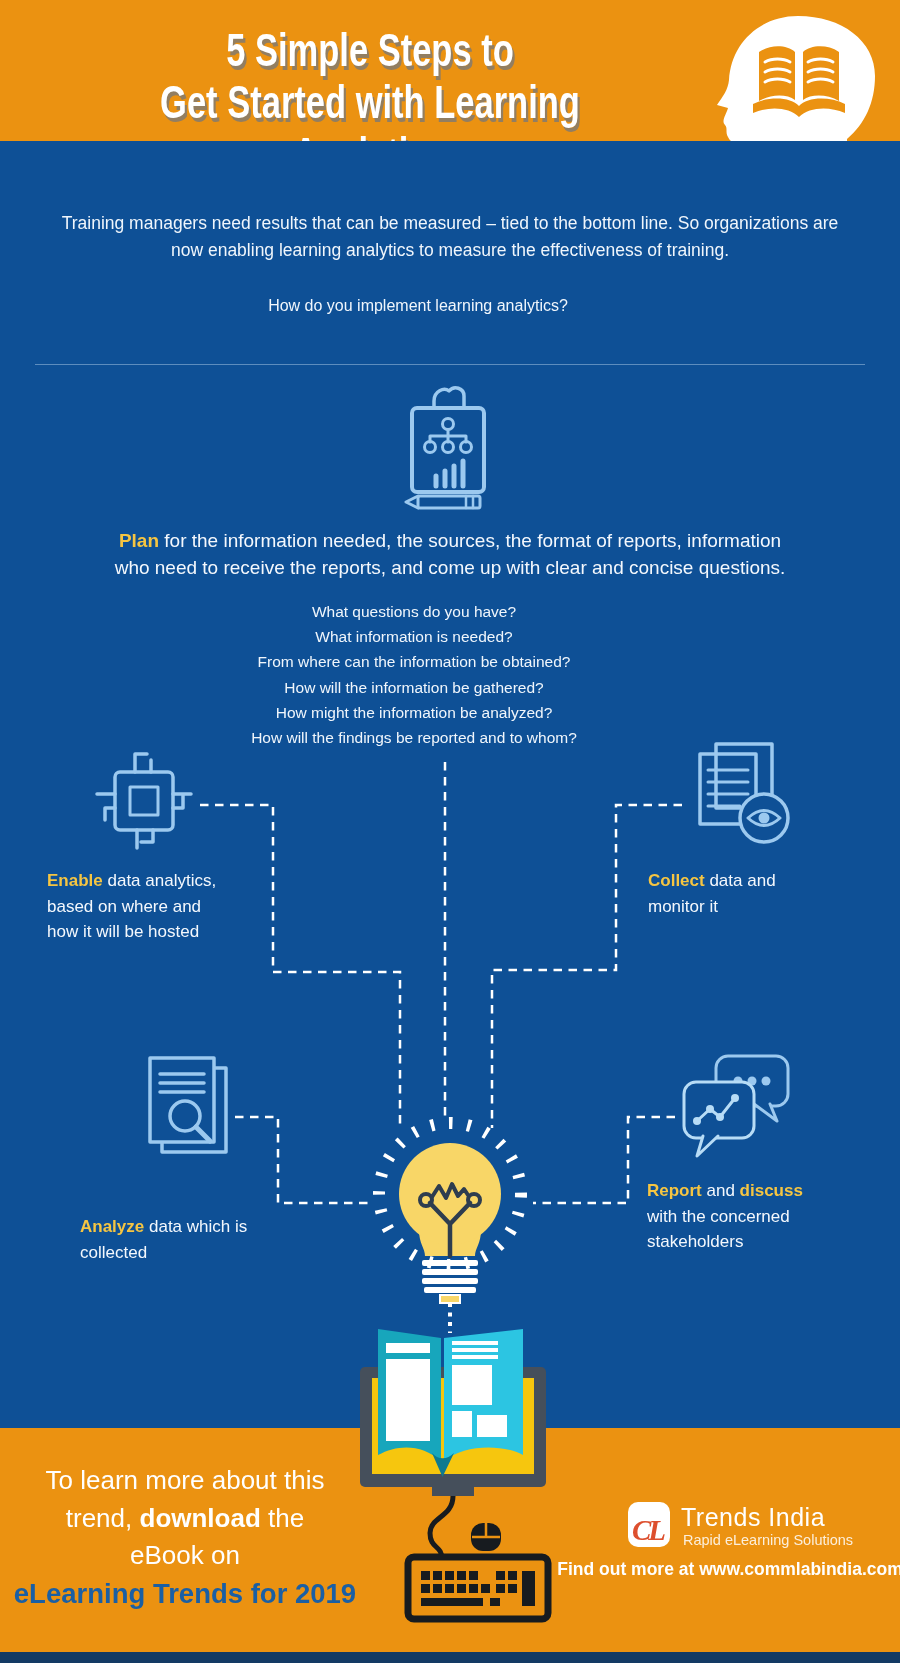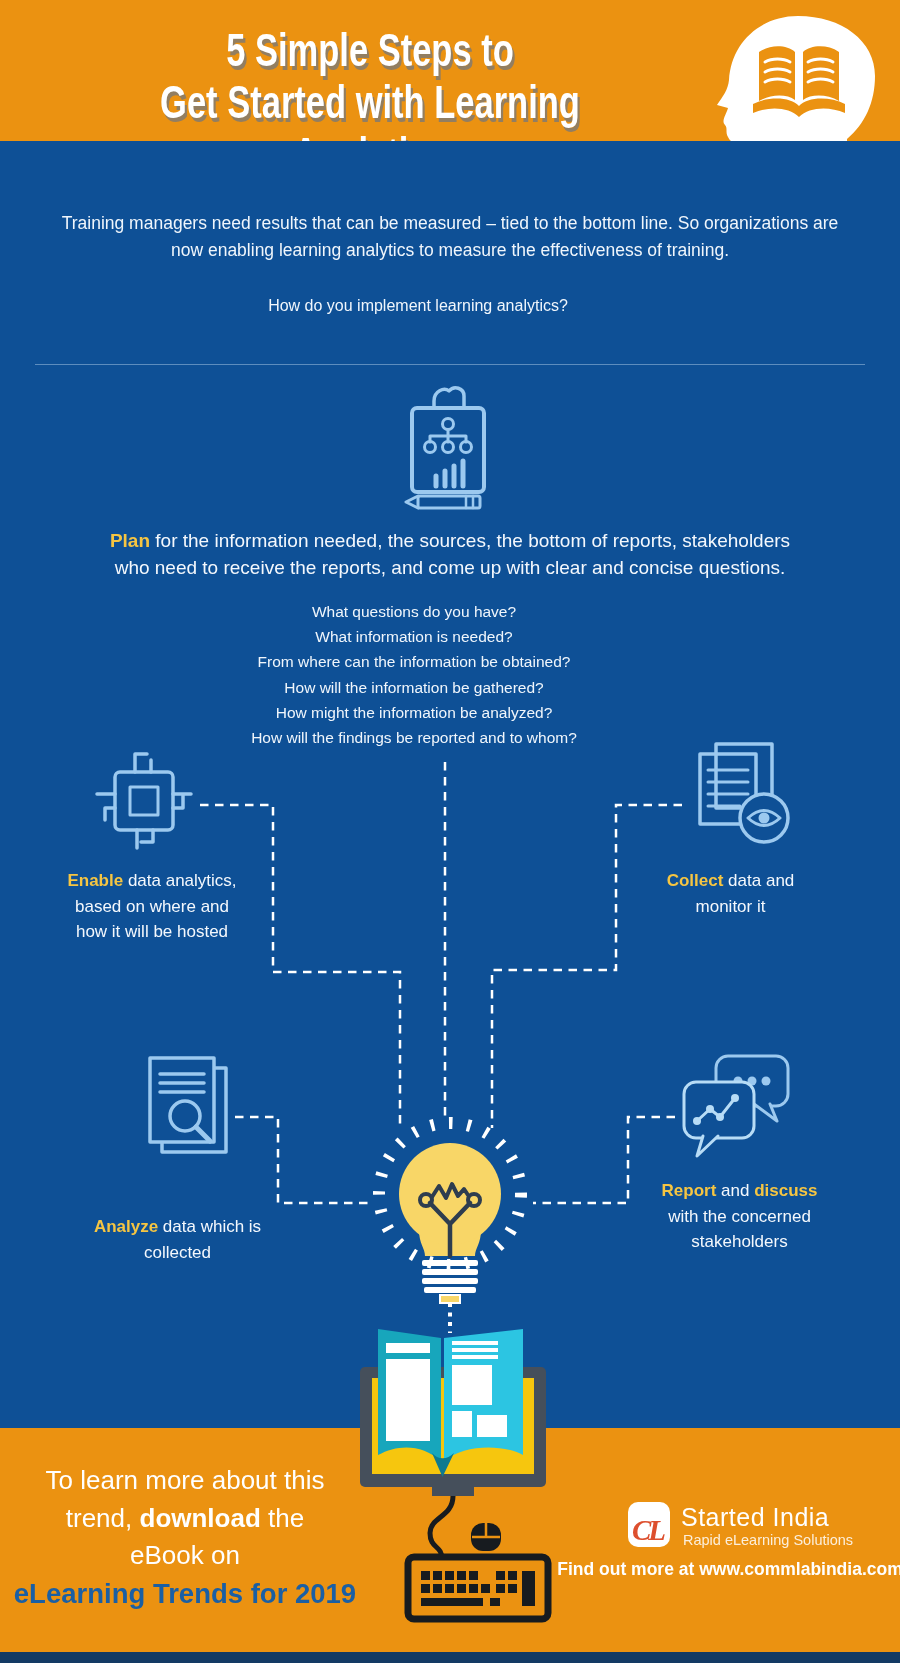--- a/index.html
+++ b/index.html
@@ -19,21 +19,21 @@
   #intro{left:0;top:210px;width:900px;font-size:17.5px;line-height:27px;}
   #intro-q{left:0;top:297px;width:836px;font-size:16px;}
   #divider{left:35px;top:364px;width:830px;height:1px;background:rgba(190,215,240,0.45);}
 
   
   #plan-text{left:60px;top:527px;width:780px;font-size:19px;line-height:27px;color:#F4F8FD;text-align:center;}
   .kw{color:#F5C542;font-weight:bold;}
   #q-list{left:0;top:599px;width:828px;font-size:15.5px;line-height:25.2px;}
 
   
-  .step-label{text-align:center;color:#F4F8FD;font-size:17px;line-height:25.5px;}
+  .step-label{text-align:left;color:#F4F8FD;font-size:17px;line-height:25.5px;}
 
   
   #footer{left:0;top:1428px;width:900px;height:224px;background:#EB9211;}
   #bottom-strip{left:0;top:1652px;width:900px;height:11px;background:#133A64;}
   #cta{left:5px;top:1462px;width:360px;text-align:center;color:#ffffff;
        font-size:26px;line-height:37.5px;}
   #cta .trends{color:#1A5FA4;font-weight:bold;font-size:27.5px;}
   #logo-box{left:628px;top:1502px;width:42px;height:45px;background:#ffffff;border-radius:10px;
             display:flex;align-items:flex-end;justify-content:center;}
   #monogram{font-family:"Liberation Serif",serif;font-style:italic;font-weight:bold;
@@ -85,21 +85,21 @@
     <circle cx="34" cy="71" r="5.5" stroke-width="3"></circle>
     <circle cx="52" cy="71" r="5.5" stroke-width="3"></circle>
     <circle cx="70" cy="71" r="5.5" stroke-width="3"></circle>
     <path d="M40,110 V100 M49,110 V95 M58,110 V90 M67,110 V85" stroke-width="5"></path>
     <rect x="22" y="120" width="62" height="12" rx="2" stroke-width="3"></rect>
     <path d="M22,120 L10,126 L22,132" stroke-width="3"></path>
     <path d="M70,120 V132 M77,120 V132" stroke-width="2.5"></path>
   </svg>
 
   <div class="abs" id="plan-text">
-    <div><span class="kw">Plan</span><span> for the information needed, the sources, the bottom of reports, stakeholders</span></div>
+    <div><span class="kw">Plan</span><span> for the information needed, the sources, the format of reports, information</span></div>
     <div>who need to receive the reports, and come up with clear and concise questions.</div>
   </div>
 
   <div class="abs center-txt" id="q-list">
     <div>What questions do you have?</div>
     <div>What information is needed?</div>
     <div>From where can the information be obtained?</div>
     <div>How will the information be gathered?</div>
     <div>How might the information be analyzed?</div>
     <div>How will the findings be reported and to whom?</div>
@@ -249,17 +249,17 @@
   <div class="abs" id="cta">
     <div>To learn more about this</div>
     <div><span>trend, </span><b>download</b><span> the</span></div>
     <div>eBook on</div>
     <div class="trends">eLearning Trends for 2019</div>
   </div>
 
   <div class="abs" id="logo-box">
     <span id="monogram">CL</span>
   </div>
-  <div class="abs" id="brand-name">Started India</div>
+  <div class="abs" id="brand-name">Trends India</div>
   <div class="abs" id="brand-tagline">Rapid eLearning Solutions</div>
   <div class="abs" id="find-out">Find out more at www.commlabindia.com</div>
 
 </div>
 
 </body></html>

